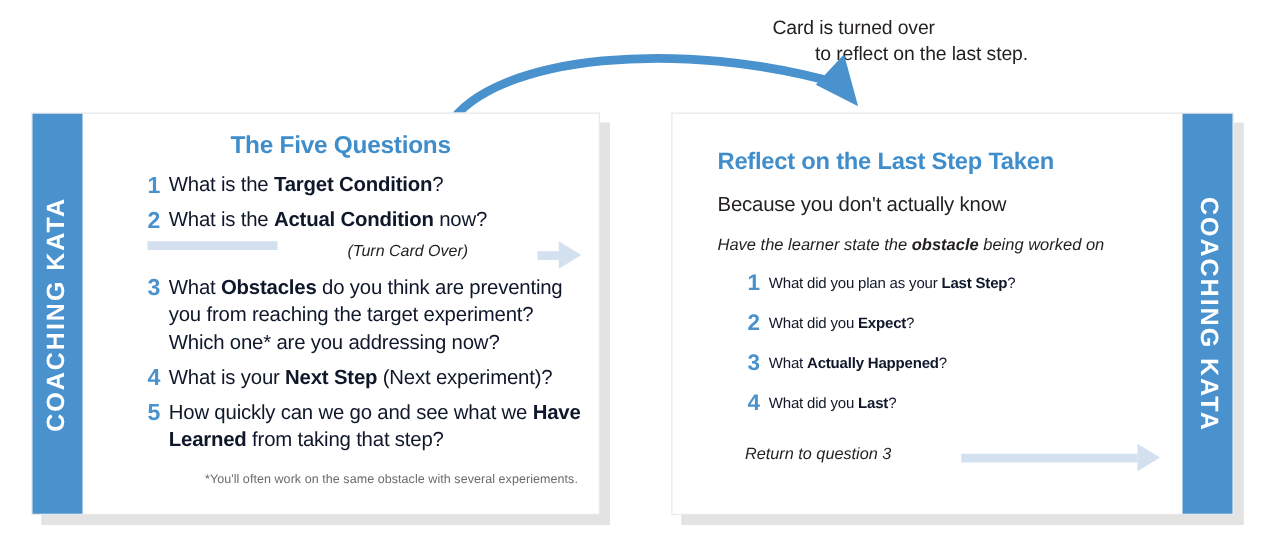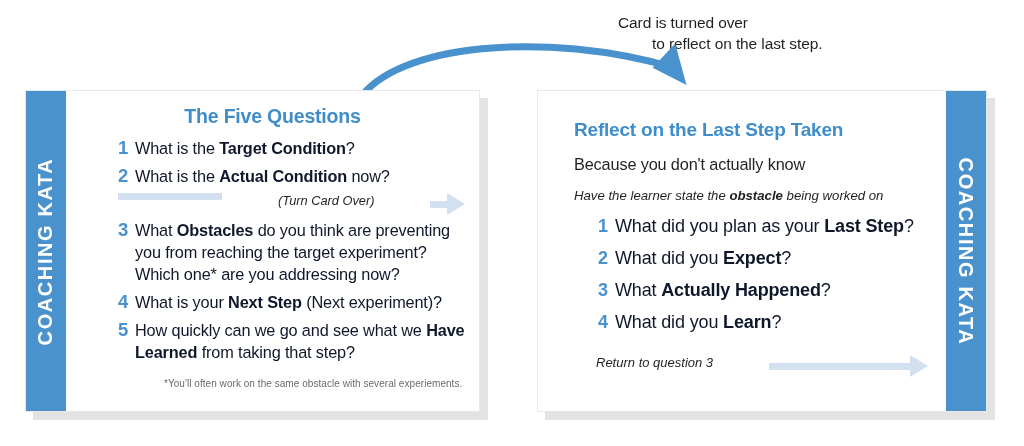--- a/index.html
+++ b/index.html
@@ -155,21 +155,21 @@
     font-size: 16.3px;
     line-height: 22px;
     letter-spacing: -0.15px;
   }
   .qtext b { font-weight: bold; }
 
   
   #list-right { padding-left: 24px; margin-top: 4px; }
   #list-right .qrow { margin-bottom: 10px; }
   #list-right .qnum { font-size: 18px; }
-  #list-right .qtext { font-size: 18px; }
+  #list-right .qtext { font-size: 12px; }
 
   
   .lead {
     color: #231f20;
     font-size: 16.3px;
     line-height: 22px;
     letter-spacing: -0.15px;
     margin: 0 0 11px 0;
   }
   .note-italic {
@@ -317,21 +317,21 @@
         <li class="qrow">
           <span class="qnum">2</span>
           <span class="qtext"><span>What did you </span><b>Expect</b><span>?</span></span>
         </li>
         <li class="qrow">
           <span class="qnum">3</span>
           <span class="qtext"><span>What </span><b>Actually Happened</b><span>?</span></span>
         </li>
         <li class="qrow">
           <span class="qnum">4</span>
-          <span class="qtext"><span>What did you </span><b>Learn</b><span>?</span></span>
+          <span class="qtext"><span>What did you </span><b>Last</b><span>?</span></span>
         </li>
       </ul>
 
       <div class="band" id="return-band">
         <div class="band-label">Return to question 3</div>
         <div class="band-arrow-wrap">
           <div class="band-bar post"></div>
           <div class="band-head"></div>
         </div>
       </div>

